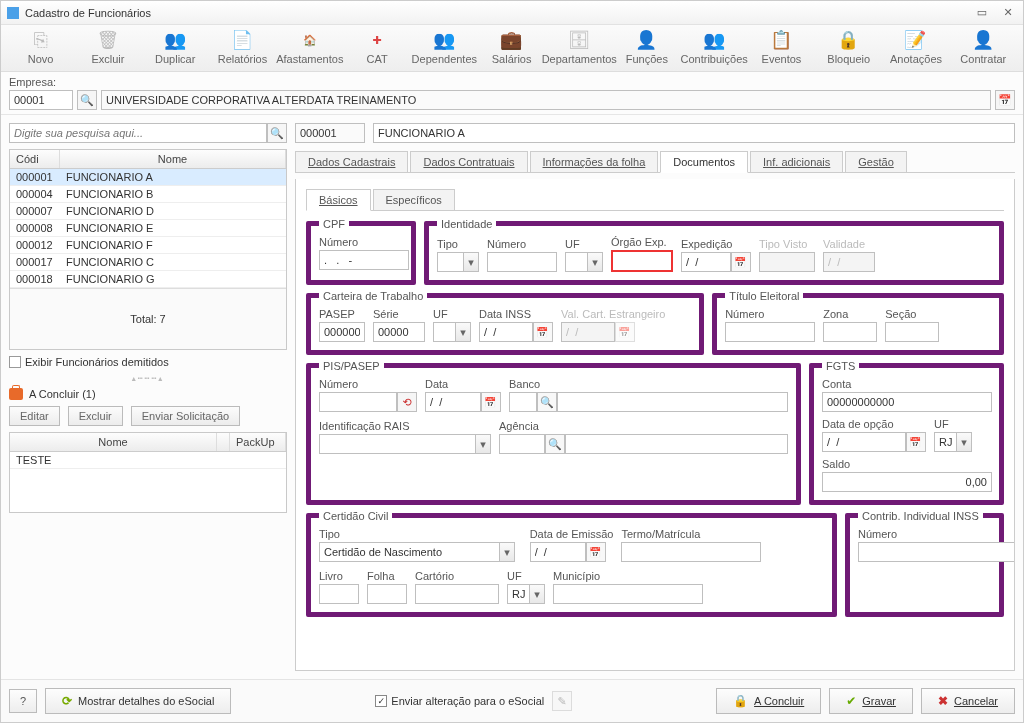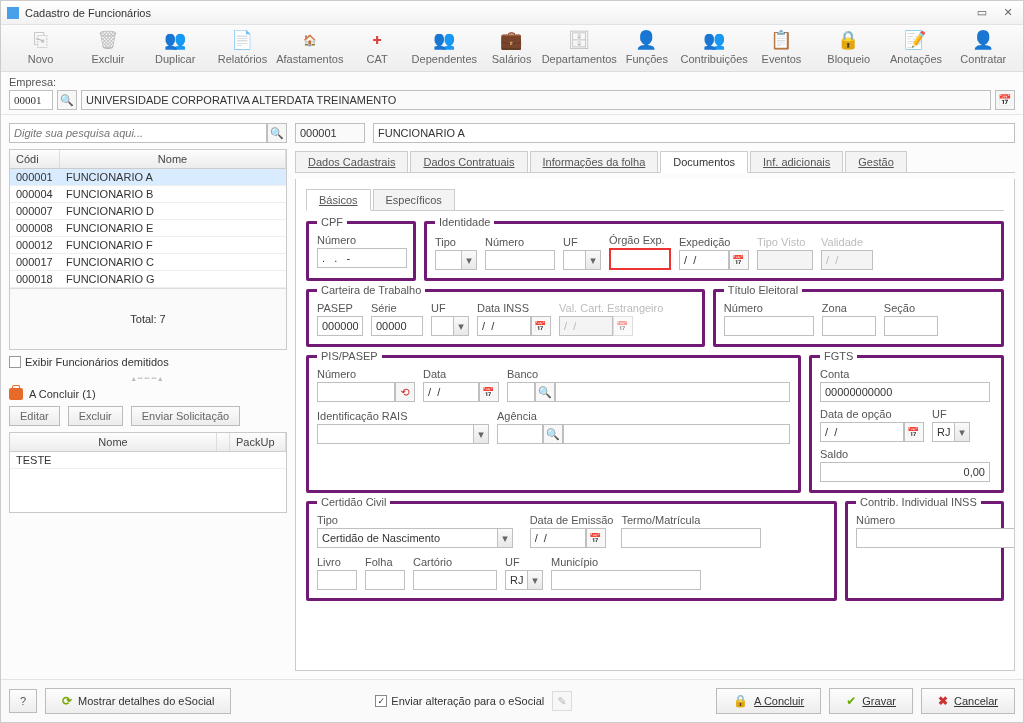--- a/index.html
+++ b/index.html
@@ -75,21 +75,21 @@
   .tab.underline{text-decoration:underline}
 
   .tabpanel{flex:1;border:1px solid #ccc;border-top:none;background:#fff;padding:10px;overflow:auto}
 
   
   .subtabs{display:flex;border-bottom:1px solid #ccc;margin-bottom:10px}
   .subtab{padding:4px 12px;border:1px solid #ccc;border-bottom:none;background:#f3f3f3;margin-right:2px;color:#555;cursor:pointer}
   .subtab.active{background:#fff;border-bottom:1px solid #fff;margin-bottom:-1px;text-decoration:underline}
 
   
-  .gb{border:3px solid #701a75;border-radius:2px;padding:10px 8px 8px;position:relative;margin-bottom:8px}
+  .gb{border:5px solid #701a75;border-radius:2px;padding:10px 8px 8px;position:relative;margin-bottom:8px}
   .gb>.gt{position:absolute;top:-8px;left:8px;background:#fff;padding:0 4px;color:#555}
   .row{display:flex;gap:8px;align-items:flex-end;flex-wrap:nowrap}
   .col{display:flex;flex-direction:column}
   .fl{color:#555;margin-bottom:2px;white-space:nowrap}
   .disabled-lbl{color:#bbb}
   .combo{display:flex}
   .combo .input{border-right:none}
   .combo .dd{width:16px;height:20px;border:1px solid #bfbfbf;background:linear-gradient(#fafafa,#e8e8e8);display:flex;align-items:center;justify-content:center;color:#666}
 
   .cal-btn{width:20px;height:20px;border:1px solid #bfbfbf;background:#f8f8f8;display:flex;align-items:center;justify-content:center;font-size:10px;color:#777}
@@ -185,21 +185,21 @@
       </div>
     <div class="tbtn">
         <div class="ico">👤</div>
         <span class="lbl">Contratar</span>
       </div>
   </div>
 
   <div class="empresa">
     <span class="empresa-lbl">Empresa:</span>
     <div class="empresa-row">
-      <input class="input" style="width: 44px; font-family: Liberation Serif, serif;" value="00001">
+      <input class="input" style="width: 64px;" value="00001">
       <div class="icon-btn">🔍</div>
       <input class="input" style="flex: 1 1 0%;" readonly="" value="UNIVERSIDADE CORPORATIVA ALTERDATA TREINAMENTO">
       <div class="icon-btn">📅</div>
     </div>
   </div>
 
   <div class="maingrid">
 
     <div class="left">
       <div class="search-row">

